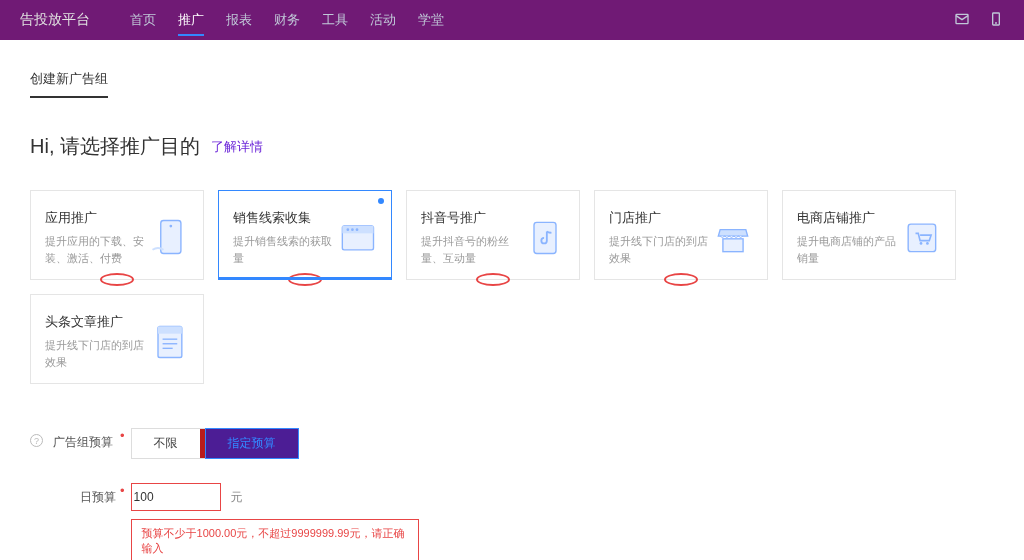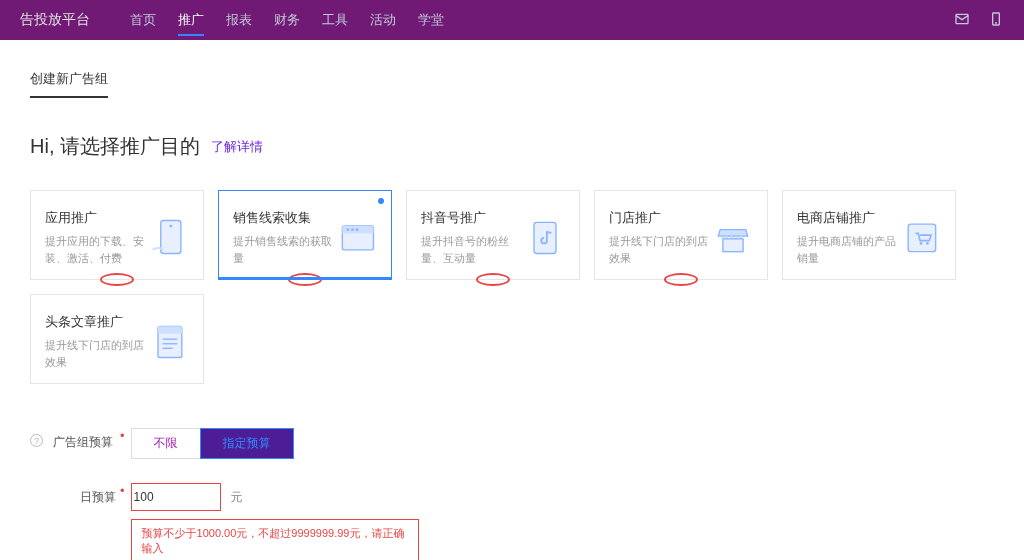--- a/index.html
+++ b/index.html
@@ -38,21 +38,21 @@
     .red-ellipse.shown { display: block; }
     
     .form-section { padding-top: 30px; }
     .form-row { display: flex; align-items: flex-start; margin-bottom: 24px; }
     .form-label { width: 90px; font-size: 12px; color: #555; padding-top: 6px; display: flex; align-items: flex-start; gap: 4px; }
     .help-icon { width: 13px; height: 13px; border: 1px solid #bbb; border-radius: 50%; display: inline-flex; align-items: center; justify-content: center; font-size: 9px; color: #bbb; margin-right: 6px; }
     .req-dot { color: #e84545; margin-right: 6px; }
     .form-field { flex: 1; }
     
     .pill-group { display: inline-flex; border: 1px solid #ddd; }
-    .pill { padding: 6px 22px; font-size: 12px; cursor: pointer; color: #a21caf; border-right: 1px solid #b91c1c; }
+    .pill { padding: 6px 22px; font-size: 12px; cursor: pointer; color: #404040; border-right: 6px solid #b91c1c; }
     .pill:last-child { border-right: none; }
     .pill.selected { color: #3388ff; background: #4c1d95; border: 1px solid #3388ff; margin: -1px; z-index: 1; position: relative; }
     
     .input-wrap { display: flex; align-items: center; gap: 10px; }
     .text-input { border: 1px solid #e84545; padding: 6px 2px; width: 90px; font-size: 12px; color: #333; }
     .unit { font-size: 12px; color: #888; }
     .error-box { border: 1px solid #e84545; padding: 6px 10px; font-size: 11px; color: #e84545; margin-top: 8px; width: 288px; }
   </style>
 </head>
 <body>

